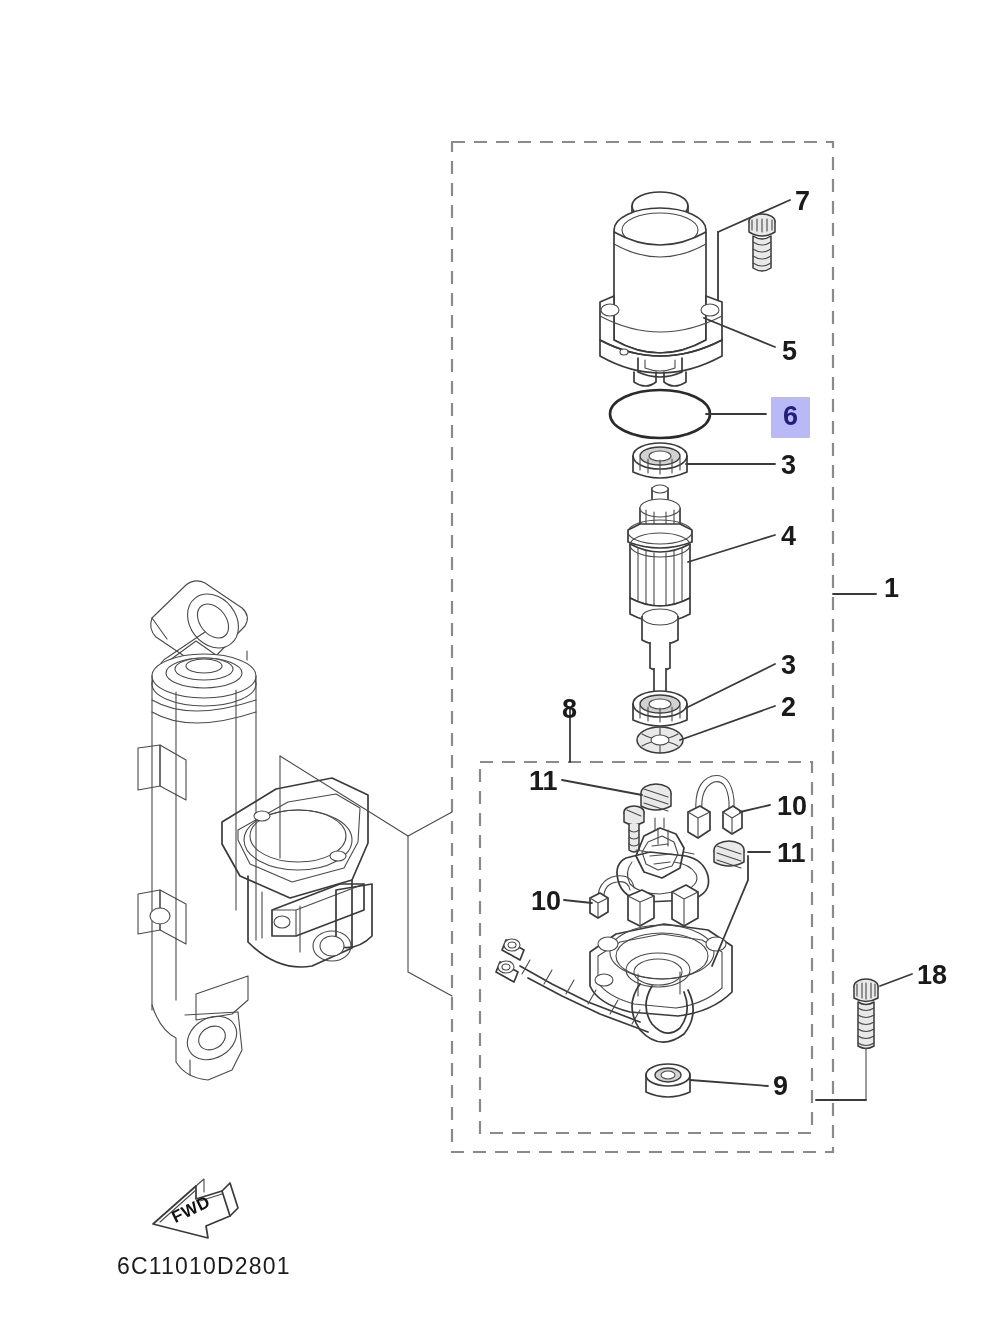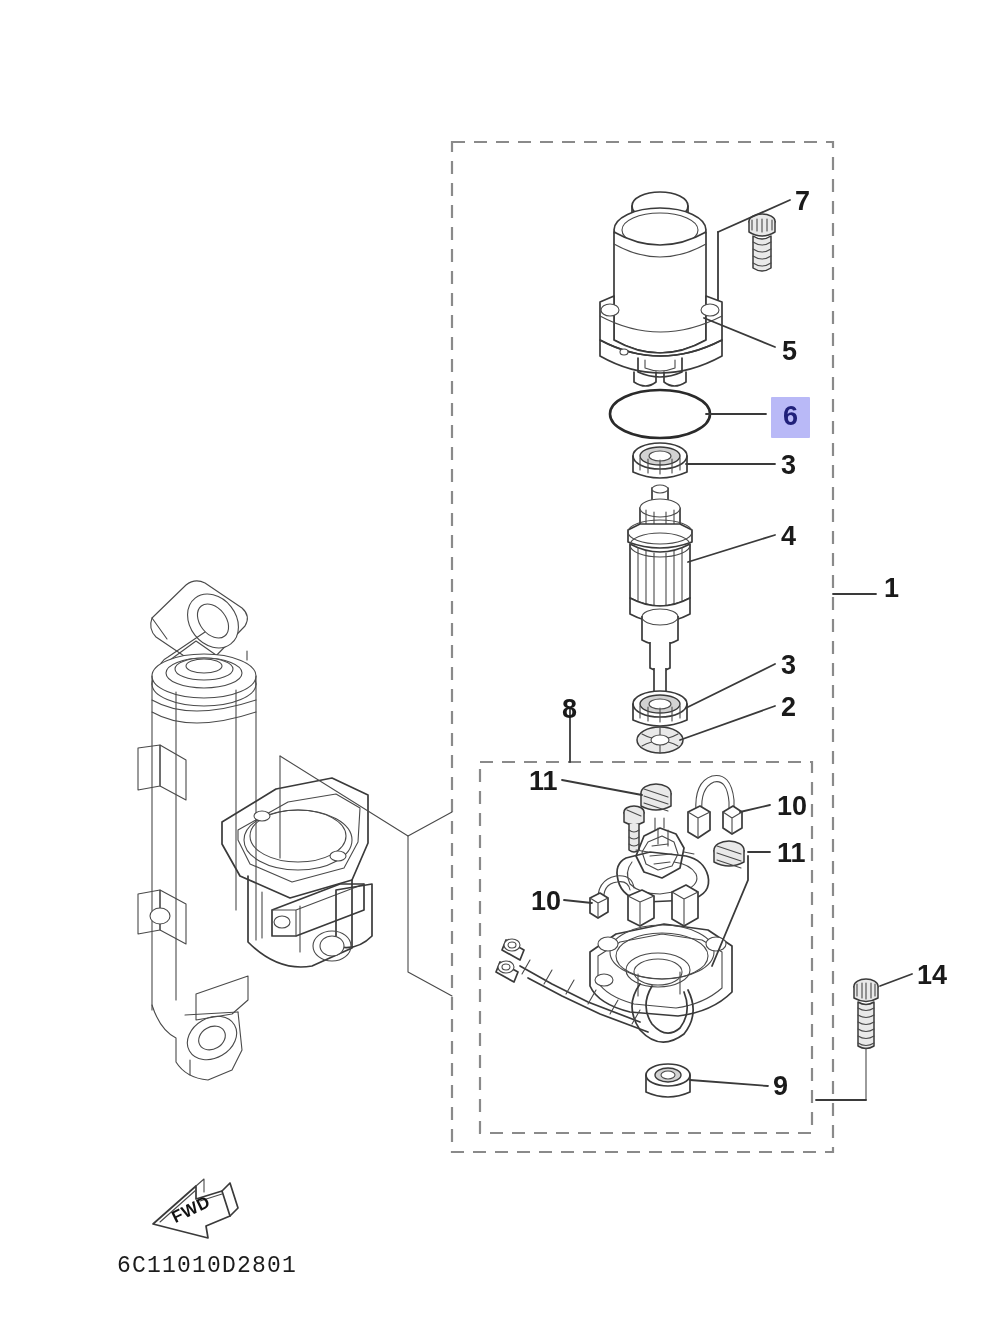--- a/index.html
+++ b/index.html
@@ -39,21 +39,21 @@
   .callout.highlight {
     background: #b9b9f7;
     color: #20207a;
     padding: 6px 12px 8px 12px;
     border-radius: 1px;
   }
   #diagram-code {
     position: absolute;
     left: 117px;
     top: 1253px;
-    font-family: Liberation Mono, monospace;
+    font-family: Liberation Sans, sans-serif;
     font-size: 23px;
     font-weight: 400;
     letter-spacing: 1.2px;
     color: #1c1c1c;
     white-space: nowrap;
   }
   #fwd-label {
     position: absolute;
     left: 171px;
     top: 1200px;
@@ -376,19 +376,19 @@
   <div class="callout highlight" style="left:771px; top:397px;">6</div>
   <div class="callout" style="left:781px; top:452px;">3</div>
   <div class="callout" style="left:781px; top:523px;">4</div>
   <div class="callout" style="left:781px; top:652px;">3</div>
   <div class="callout" style="left:781px; top:694px;">2</div>
   <div class="callout" style="left:562px; top:696px;">8</div>
   <div class="callout" style="left:529px; top:768px;">11</div>
   <div class="callout" style="left:777px; top:793px;">10</div>
   <div class="callout" style="left:777px; top:840px;">11</div>
   <div class="callout" style="left:531px; top:888px;">10</div>
-  <div class="callout" style="left:917px; top:962px;">14</div>
+  <div class="callout" style="left:917px; top:962px;">18</div>
   <div class="callout" style="left:773px; top:1073px;">9</div>
 
   <div id="fwd-label">FWD</div>
   <div id="diagram-code">6C11010D2801</div>
 
 </div>
 
 </body></html>

